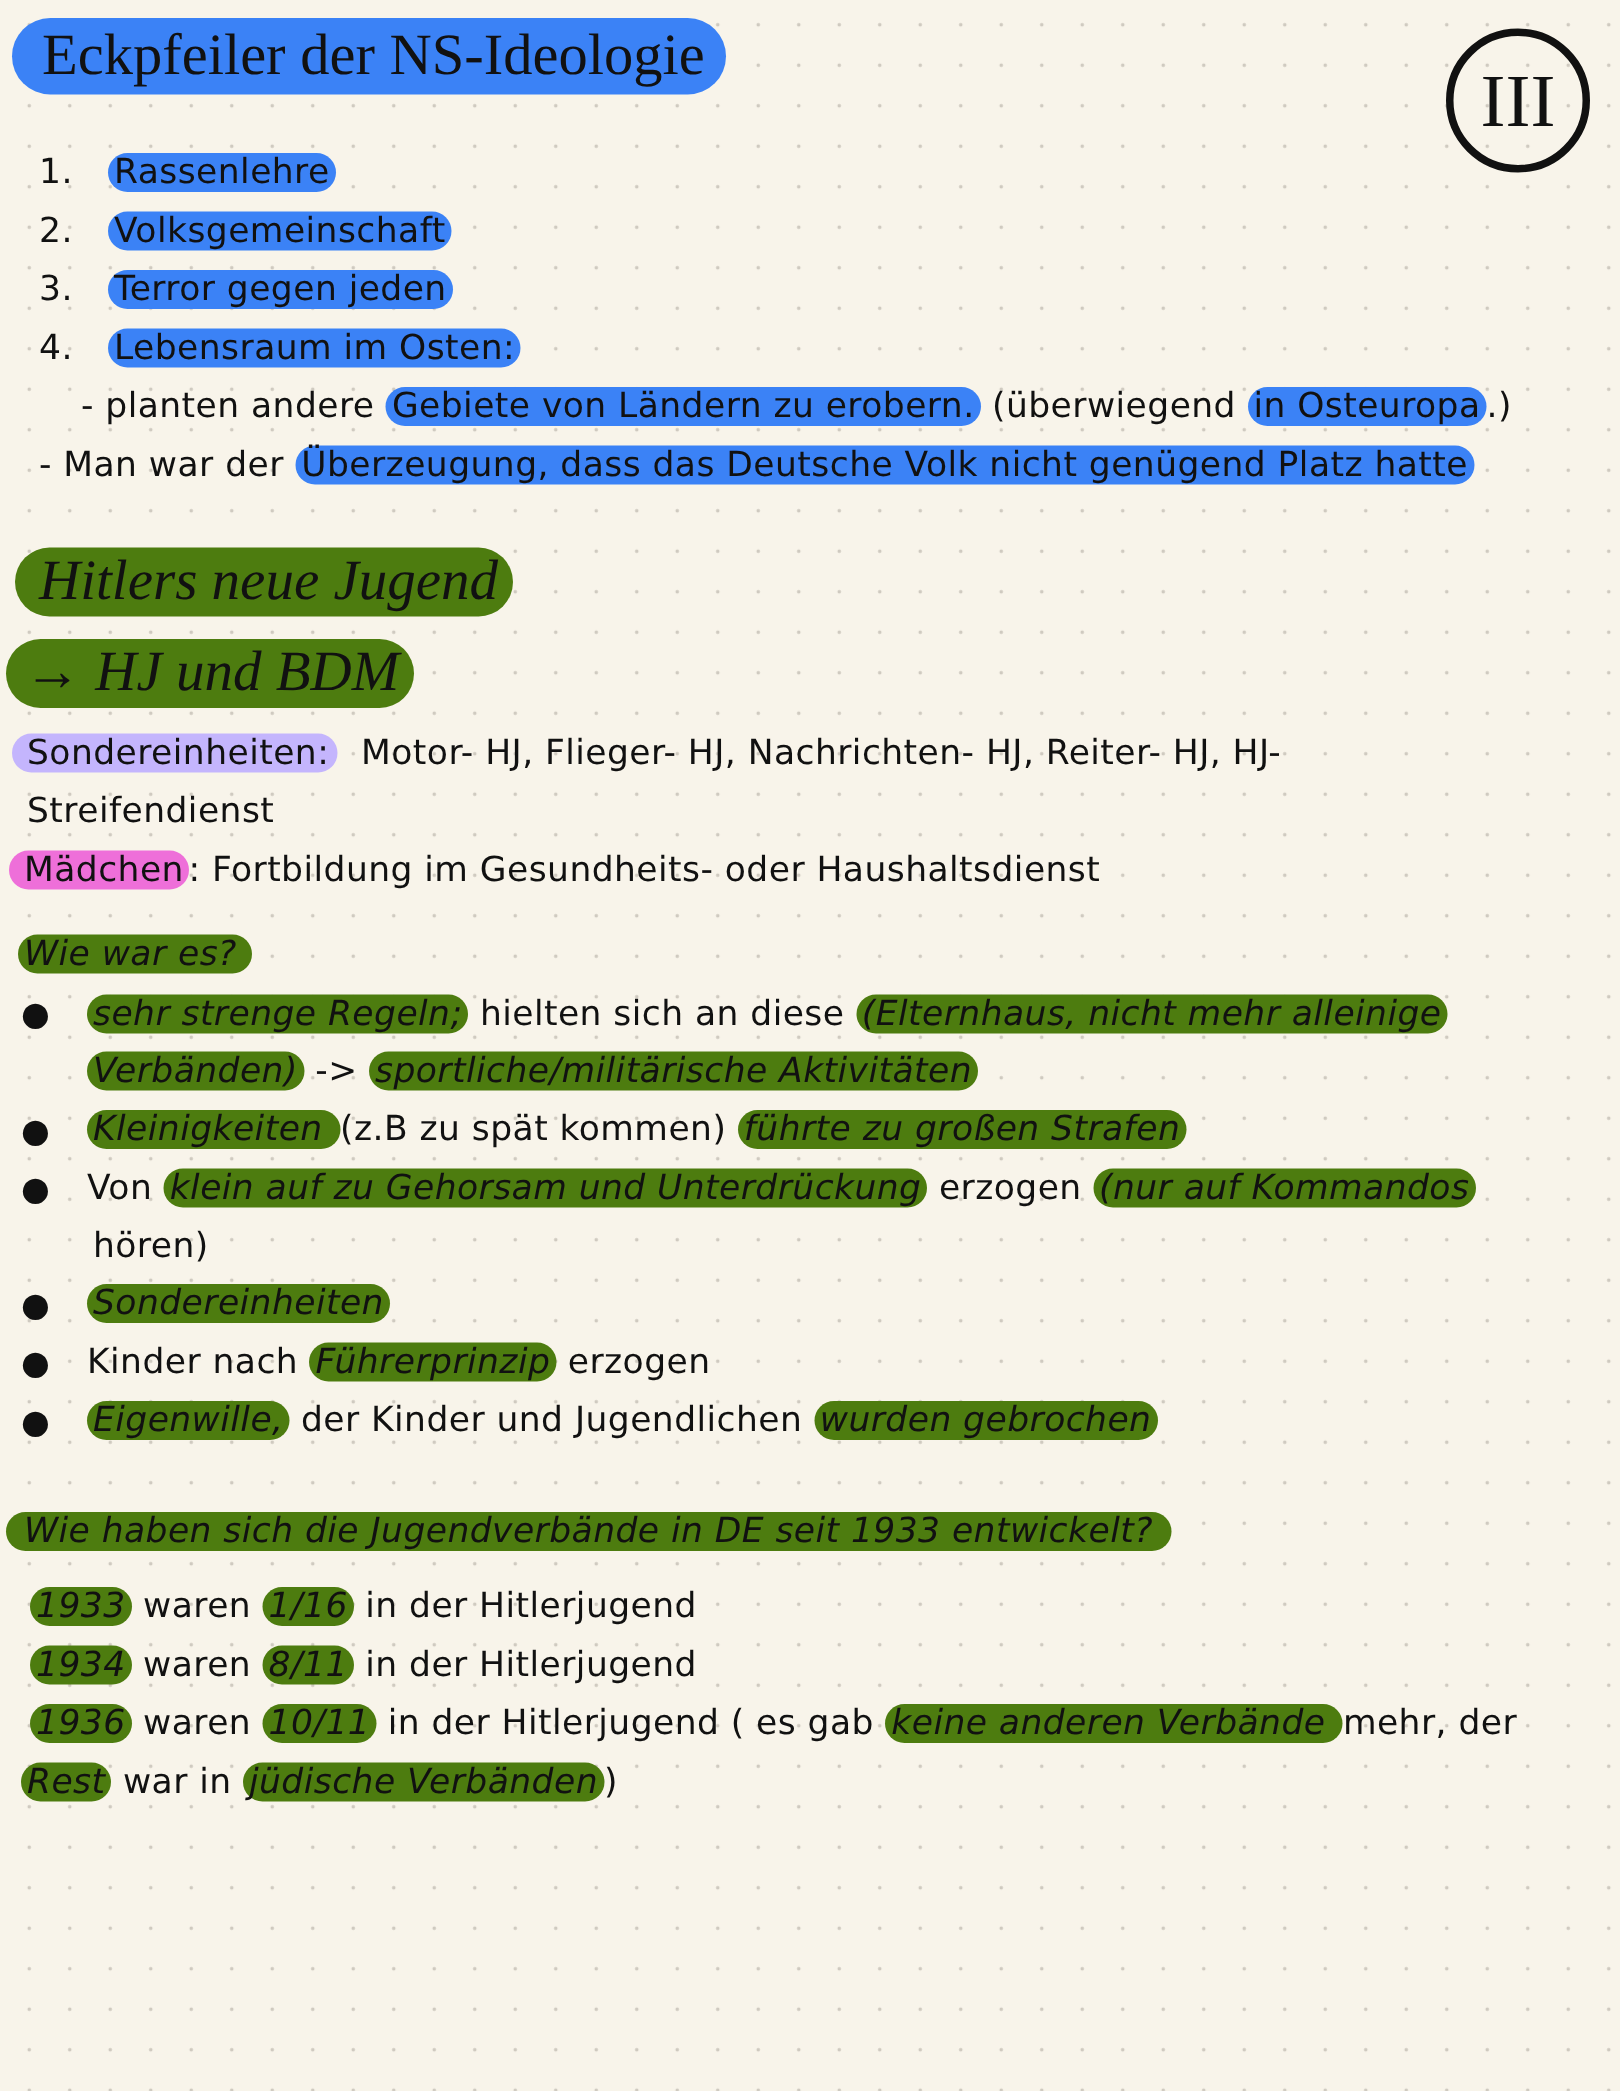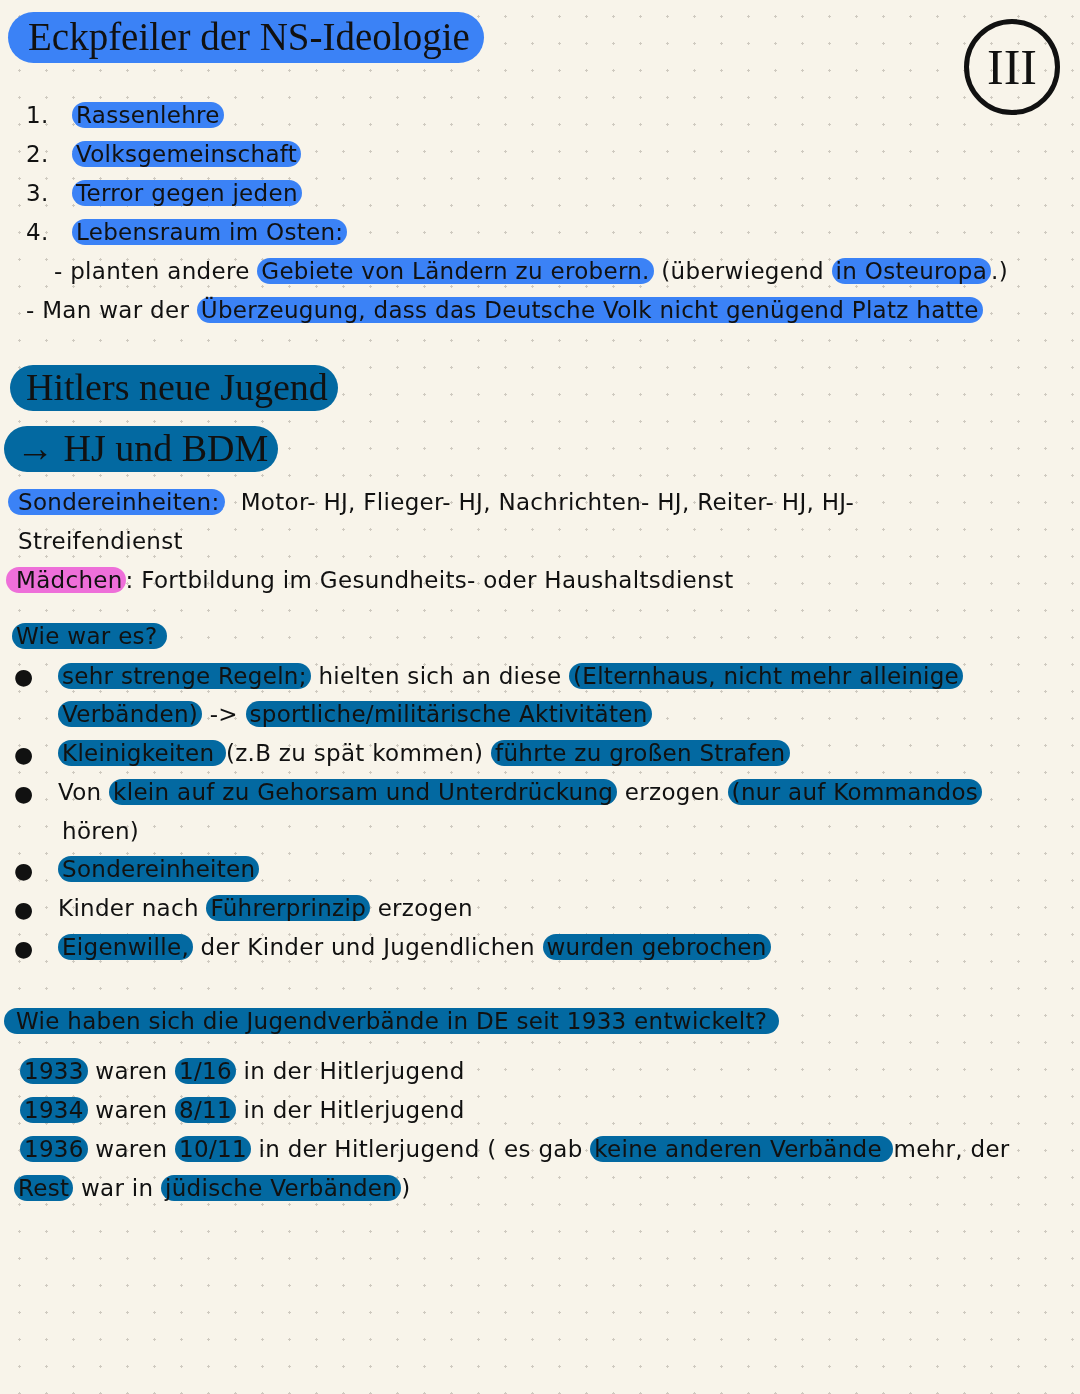--- a/index.html
+++ b/index.html
@@ -10,22 +10,22 @@
     background-size: 27px 27px;
     background-position: 6px 3px;
     color: #111;
     font-family: "DejaVu Sans", sans-serif;
   }
   .abs { position: absolute; white-space: nowrap; }
   .serif { font-family: "Liberation Serif", "DejaVu Serif", serif; }
   .hand { font-family: "DejaVu Sans", sans-serif; font-size: 23px; letter-spacing: 0.3px; }
   .hl { border-radius: 16px; padding: 0 4px; text-align: center; }
   .hl-brown { background: #3b82f6; }
-  .hl-sand { background: #0369a1; }
-  .hl-green { background: #3b82f6; }
+  .hl-sand { background: #4d7c0f; font-style: italic; }
+  .hl-green { background: #c4b5fd; }
   .hl-pink { background: #ee6fd9; margin-top: 27px; }
   .h1 { font-size: 39px; padding: 2px 14px 4px 20px; border-radius: 26px; }
   .h2 { font-size: 38px; padding: 0 10px 2px 16px; border-radius: 24px; }
   .num { display: inline-block; width: 46px; }
   .bullet { position: absolute; left: 14px; font-size: 22px; }
   .roman {
     position: absolute; left: 964px; top: 19px; width: 96px; height: 96px;
     border: 5px solid #111; border-radius: 50%; box-sizing: border-box;
     display: flex; align-items: center; justify-content: center;
     font-family: "Liberation Serif", serif; font-size: 50px;

